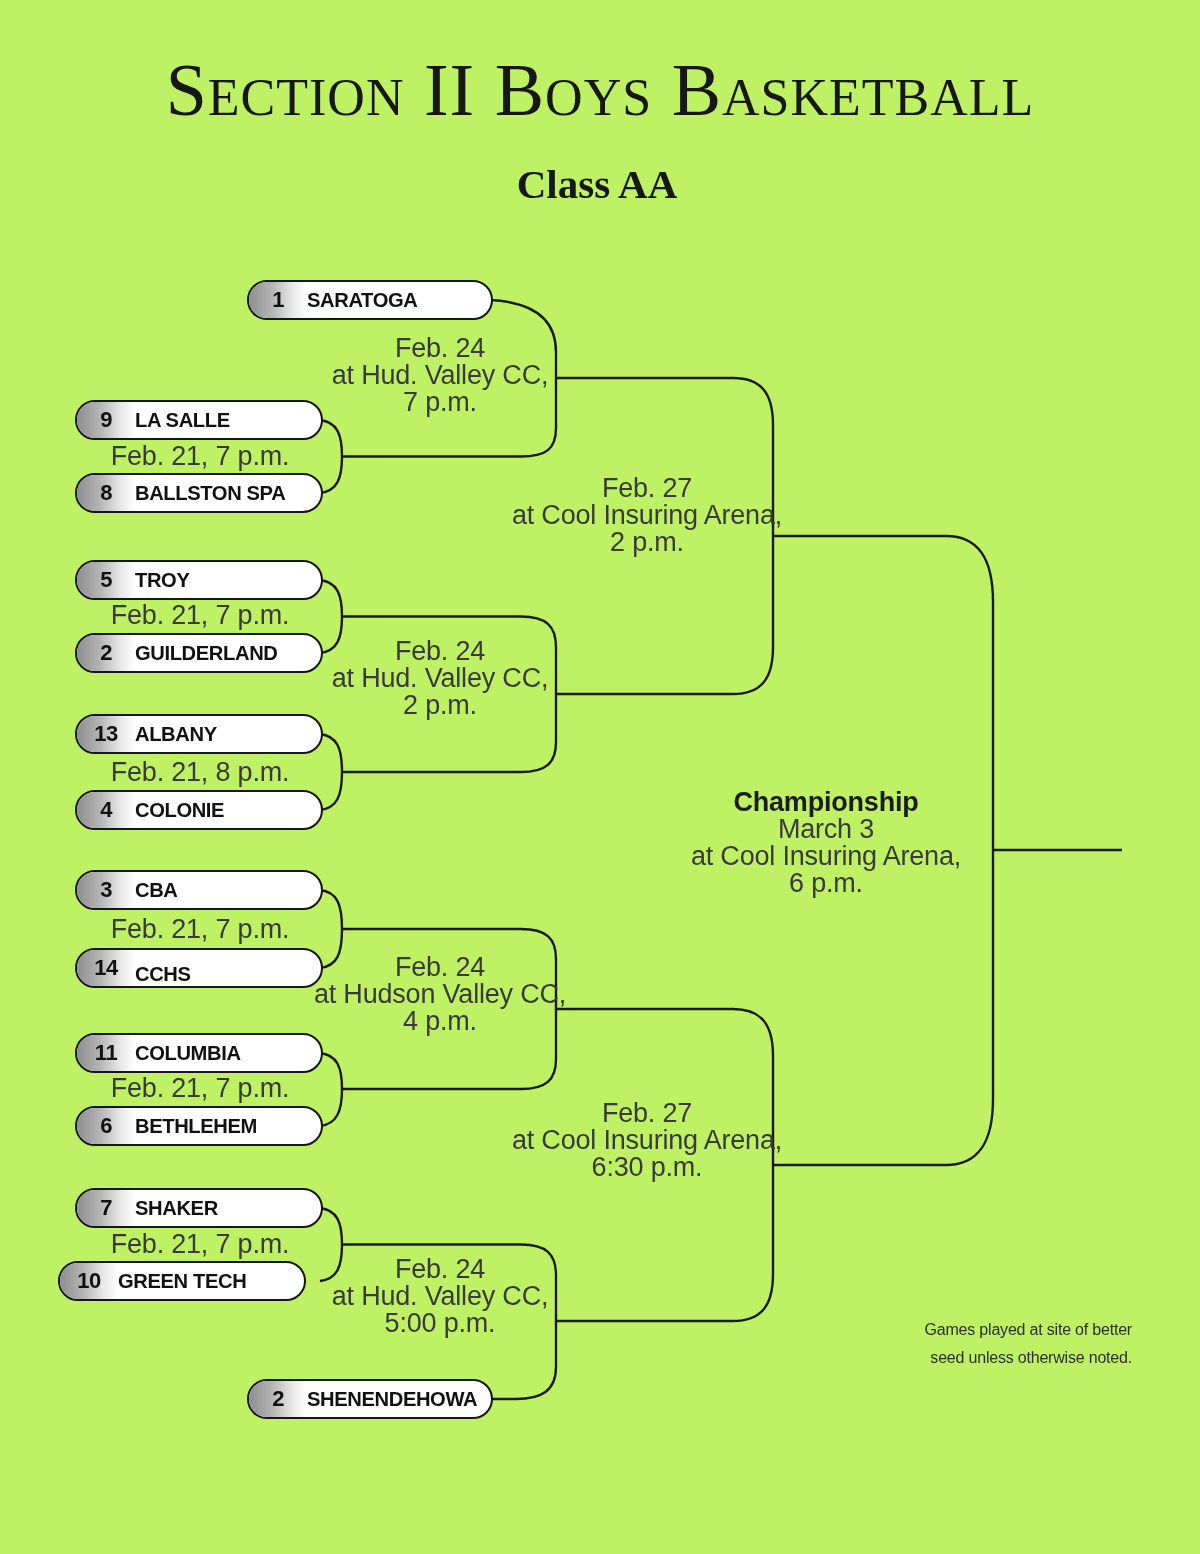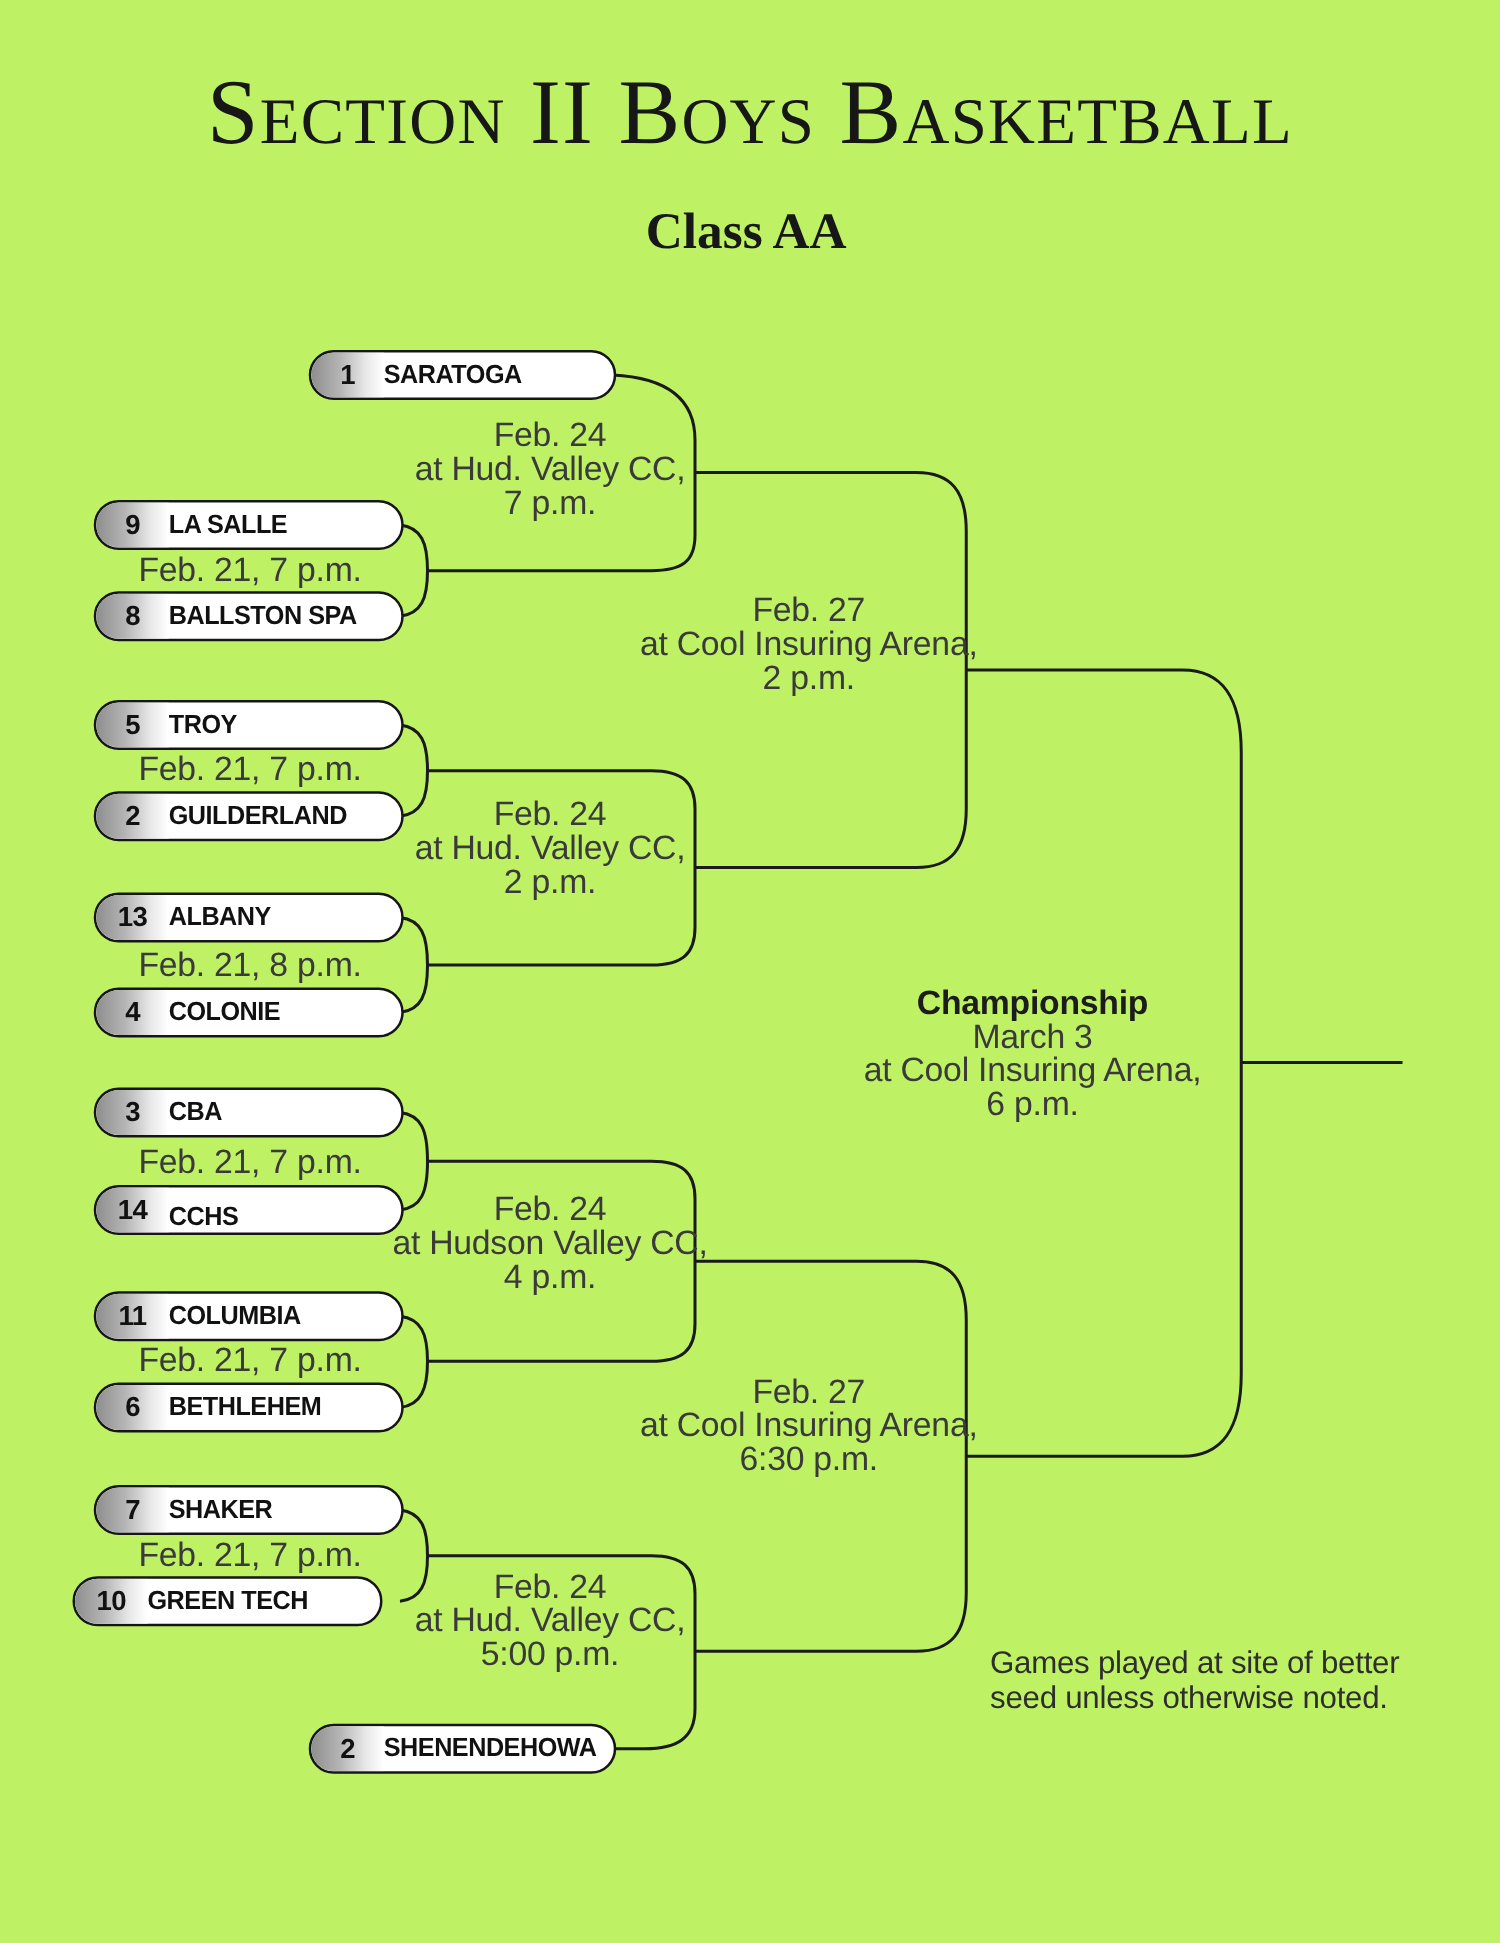--- a/index.html
+++ b/index.html
@@ -30,21 +30,21 @@
     background:linear-gradient(90deg,#8e8e8e 0%,#b5b5b5 40%,#e8e8e8 75%,#ffffff 100%);
     font-weight:bold;font-size:22px;color:#111;letter-spacing:-0.5px;
   }
   .pill .team{
     font-weight:bold;font-size:21px;color:#111;letter-spacing:-0.4px;white-space:nowrap;
     transform:scaleX(0.96);transform-origin:left center;
   }
   
   .game-note{position:absolute;text-align:center;font-size:27px;line-height:27px;color:#3a3a3a;letter-spacing:-0.2px;}
   .game-note .bold{font-weight:bold;color:#1c1c1c;}
-  .footnote{position:absolute;text-align:left;font-size:25px;line-height:28px;color:#2e2e2e;letter-spacing:-0.2px;}
+  .footnote{position:absolute;text-align:right;font-size:16px;line-height:28px;color:#2e2e2e;letter-spacing:-0.2px;}
 </style>
 </head>
 <body>
 
 <div id="canvas">
 
   <div class="main-title">Section II Boys Basketball</div>
   <div class="sub-title">Class AA</div>
 
   <svg class="lines" width="1200" height="1554" viewBox="0 0 1200 1554">

